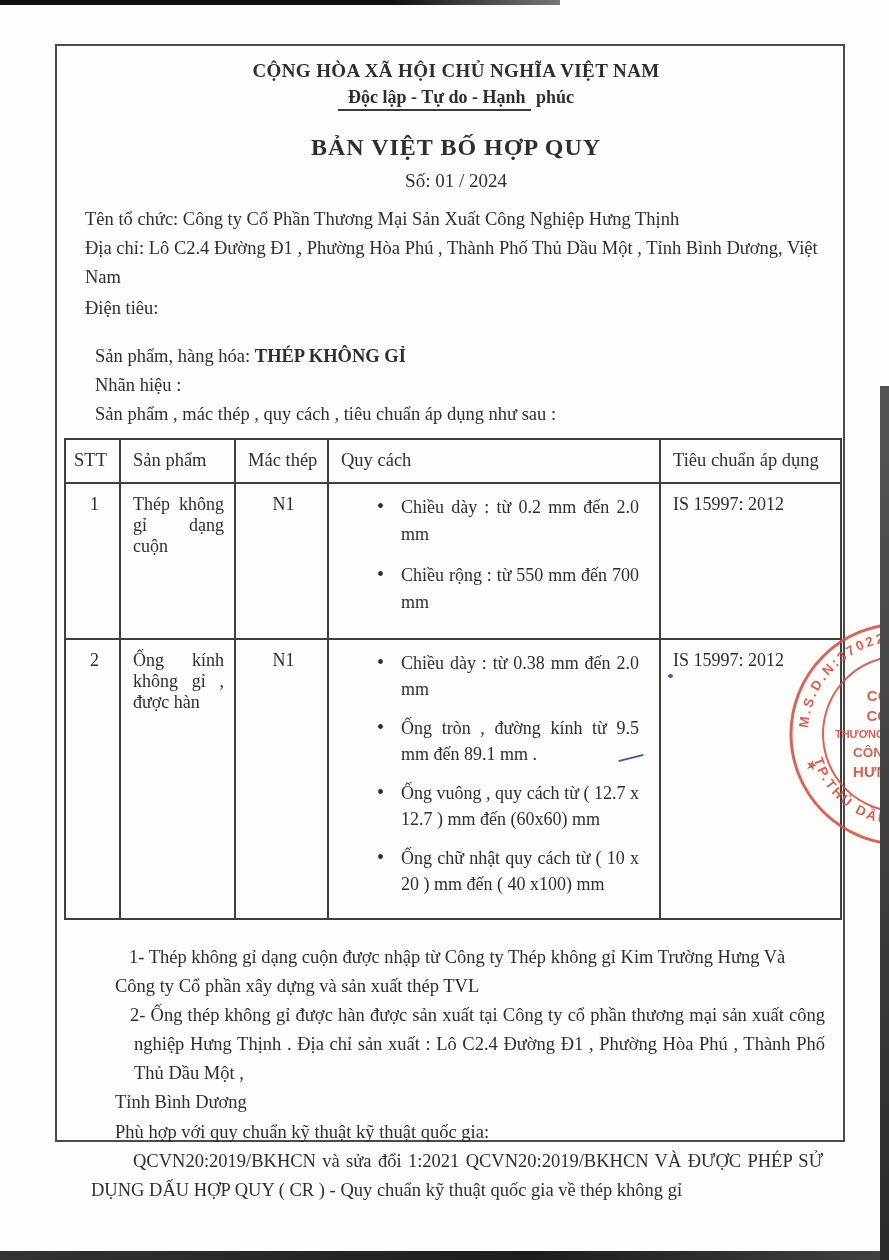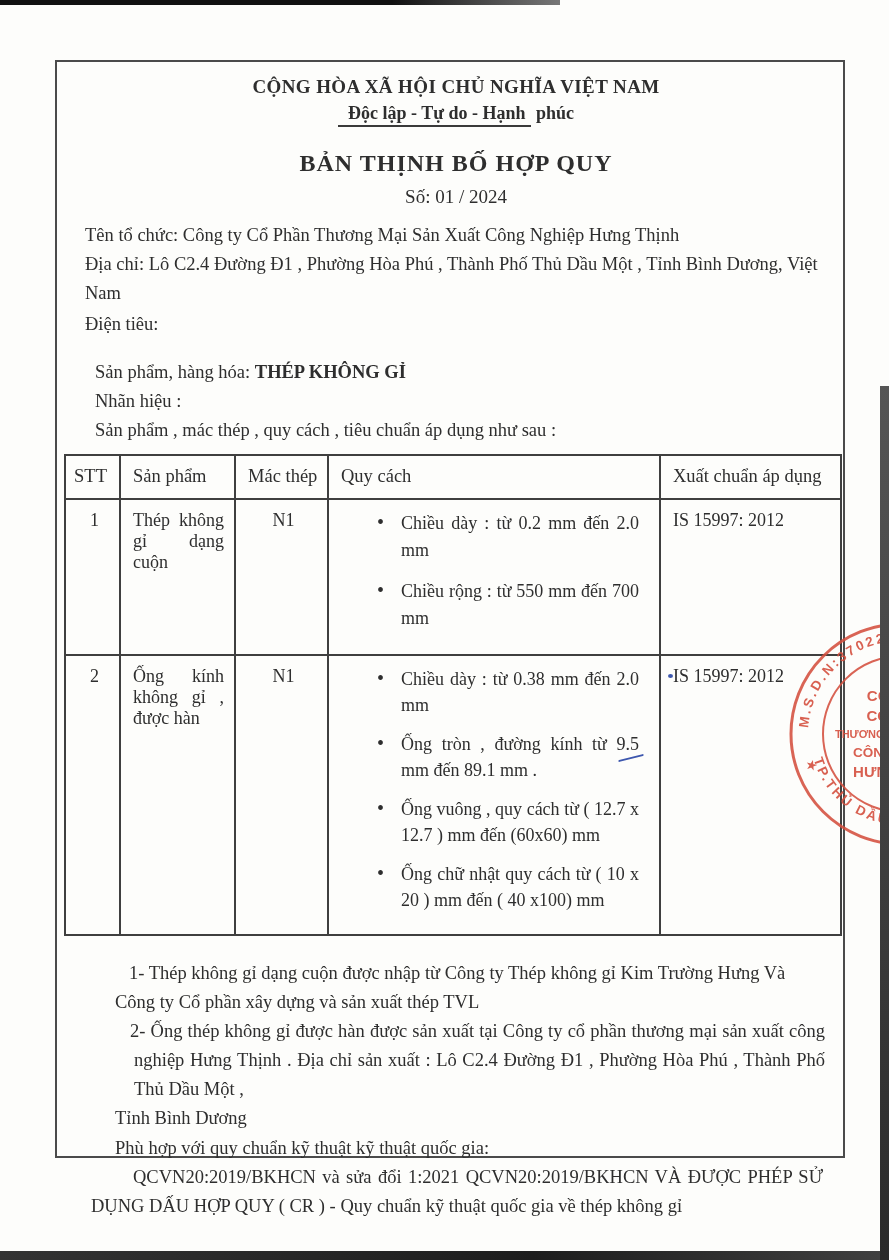--- a/index.html
+++ b/index.html
@@ -10,21 +10,21 @@
     color:#2e2e2e;
     position:relative;
     overflow:hidden;
   }
   .scan-edge { position:absolute; background:#222; z-index:5; }
   #edge-top    { left:0; top:0; width:560px; height:5px; background:linear-gradient(to right,#111 70%,#777); }
   #edge-bottom { left:0; top:1251px; width:889px; height:9px; background:linear-gradient(to right,#333,#1d1d1d 60%,#404040); }
   #edge-right  { left:880px; top:386px; width:9px; height:874px; background:linear-gradient(to bottom,#555,#2a2a2a); }
 
   #frame {
-    position:absolute; left:55px; top:60px; width:790px; height:1098px;
+    position:absolute; left:55px; top:44px; width:790px; height:1098px;
     border:2px solid #4b4b4b;
     padding:8px 16px 0 28px;
     background:transparent;
     z-index:2;
   }
 
   .center { text-align:center; }
   #nat-line1 { font-size:19px; font-weight:bold; letter-spacing:.4px; margin-top:6px; }
   #nat-line2 { font-size:18px; font-weight:bold; margin-top:5px; }
   #nat-line2 .ul { border-bottom:2px solid #3a3a3a; padding:0 6px 2px 10px; }
@@ -83,21 +83,21 @@
 
 <div class="scan-edge" id="edge-top"></div>
 <div class="scan-edge" id="edge-bottom"></div>
 <div class="scan-edge" id="edge-right"></div>
 
 <div id="frame">
 
   <div id="nat-line1" class="center">CỘNG HÒA XÃ HỘI CHỦ NGHĨA VIỆT NAM</div>
   <div id="nat-line2" class="center"><span class="ul">Độc lập - Tự do - Hạnh</span><span> phúc</span></div>
 
-  <div id="doc-title" class="center">BẢN THỊNH BỐ HỢP QUY</div>
+  <div id="doc-title" class="center">BẢN VIỆT BỐ HỢP QUY</div>
   <div id="doc-number" class="center">Số: 01 / 2024</div>
 
   <div id="org-block" class="body-text">
     <div>Tên tổ chức: Công ty Cổ Phần Thương Mại Sản Xuất Công Nghiệp Hưng Thịnh</div>
     <div>Địa chỉ: Lô C2.4 Đường Đ1 , Phường Hòa Phú , Thành Phố Thủ Dầu Một , Tỉnh Bình Dương, Việt Nam</div>
     <div id="org-phone">Điện tiêu:</div>
   </div>
 
   <div class="body-text indent-sm" id="product-line"><span>Sản phẩm, hàng hóa: </span><span class="bold">THÉP KHÔNG GỈ</span></div>
   <div class="body-text indent-sm">Nhãn hiệu :</div>
@@ -110,21 +110,21 @@
         <col class="c-mt">
         <col class="c-qc">
         <col class="c-tc">
       </colgroup>
     <tbody>
         <tr>
       <th class="th-stt">STT</th>
       <th>Sản phẩm</th>
       <th>Mác thép</th>
       <th>Quy cách</th>
-      <th>Xuất chuẩn áp dụng</th>
+      <th>Tiêu chuẩn áp dụng</th>
     </tr>
     <tr class="r1">
       <td class="td-num">1</td>
       <td class="td-sp">Thép không gỉ dạng cuộn</td>
       <td class="td-mark">N1</td>
       <td>
         <ul class="specs">
           <li>Chiều dày : từ 0.2 mm đến 2.0 mm</li>
           <li>Chiều rộng : từ 550 mm đến 700 mm</li>
         </ul>

